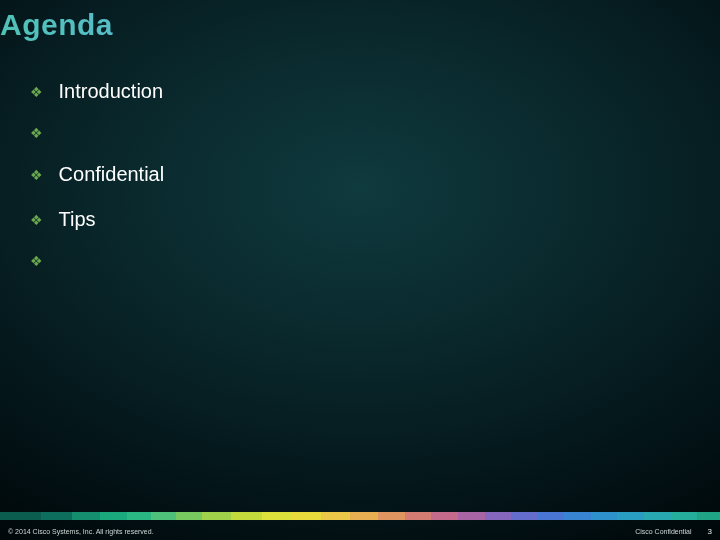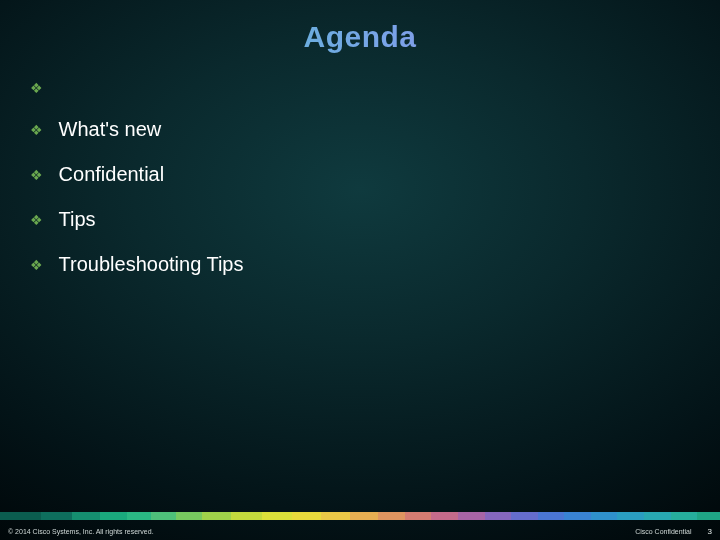--- a/index.html
+++ b/index.html
@@ -13,24 +13,24 @@
   .slide {
     position: relative;
     width: 720px;
     height: 540px;
     background: radial-gradient(ellipse 90% 80% at 50% 35%, #0f3a3e 0%, #0a292d 35%, #031317 75%, #000608 100%);
     color: #ffffff;
     box-sizing: border-box;
   }
   .title {
     position: absolute;
-    top: 20px;
+    top: 8px;
     left: 0;
     width: 100%;
-    text-align: center;
+    text-align: left;
     font-size: 30px;
     font-weight: 700;
     letter-spacing: 0.5px;
     background: linear-gradient(90deg, #4fc2b6 0%, #5fb9d7 30%, #7aa2e8 55%, #a48ce0 80%, #c079d9 100%);
     -webkit-background-clip: text;
     background-clip: text;
     color: transparent;
     -webkit-text-fill-color: transparent;
   }
   .bullets {
@@ -88,36 +88,35 @@
 </head>
 <body>
 
 <div class="slide">
 
   <div class="title">Agenda</div>
 
   <div class="bullets">
     <div class="bullet-row">
       <span class="bullet-icon">❖</span>
+      <span class="bullet-text">Introduction</span>
     </div>
     <div class="bullet-row">
       <span class="bullet-icon">❖</span>
-      <span class="bullet-text">What's new</span>
     </div>
     <div class="bullet-row">
       <span class="bullet-icon">❖</span>
       <span class="bullet-text">Confidential</span>
     </div>
     <div class="bullet-row">
       <span class="bullet-icon">❖</span>
       <span class="bullet-text">Tips</span>
     </div>
     <div class="bullet-row">
       <span class="bullet-icon">❖</span>
-      <span class="bullet-text">Troubleshooting Tips</span>
     </div>
   </div>
 
   <div class="color-bar">
       <div style="background: rgb(11, 93, 79); width: 40.9091px;"></div>
       <div style="background: rgb(14, 110, 93); width: 30.6818px;"></div>
       <div style="background: rgb(21, 142, 111); width: 28.6364px;"></div>
       <div style="background: rgb(26, 169, 125); width: 26.5909px;"></div>
       <div style="background: rgb(42, 183, 131); width: 24.5455px;"></div>
       <div style="background: rgb(78, 192, 122); width: 24.5455px;"></div>

